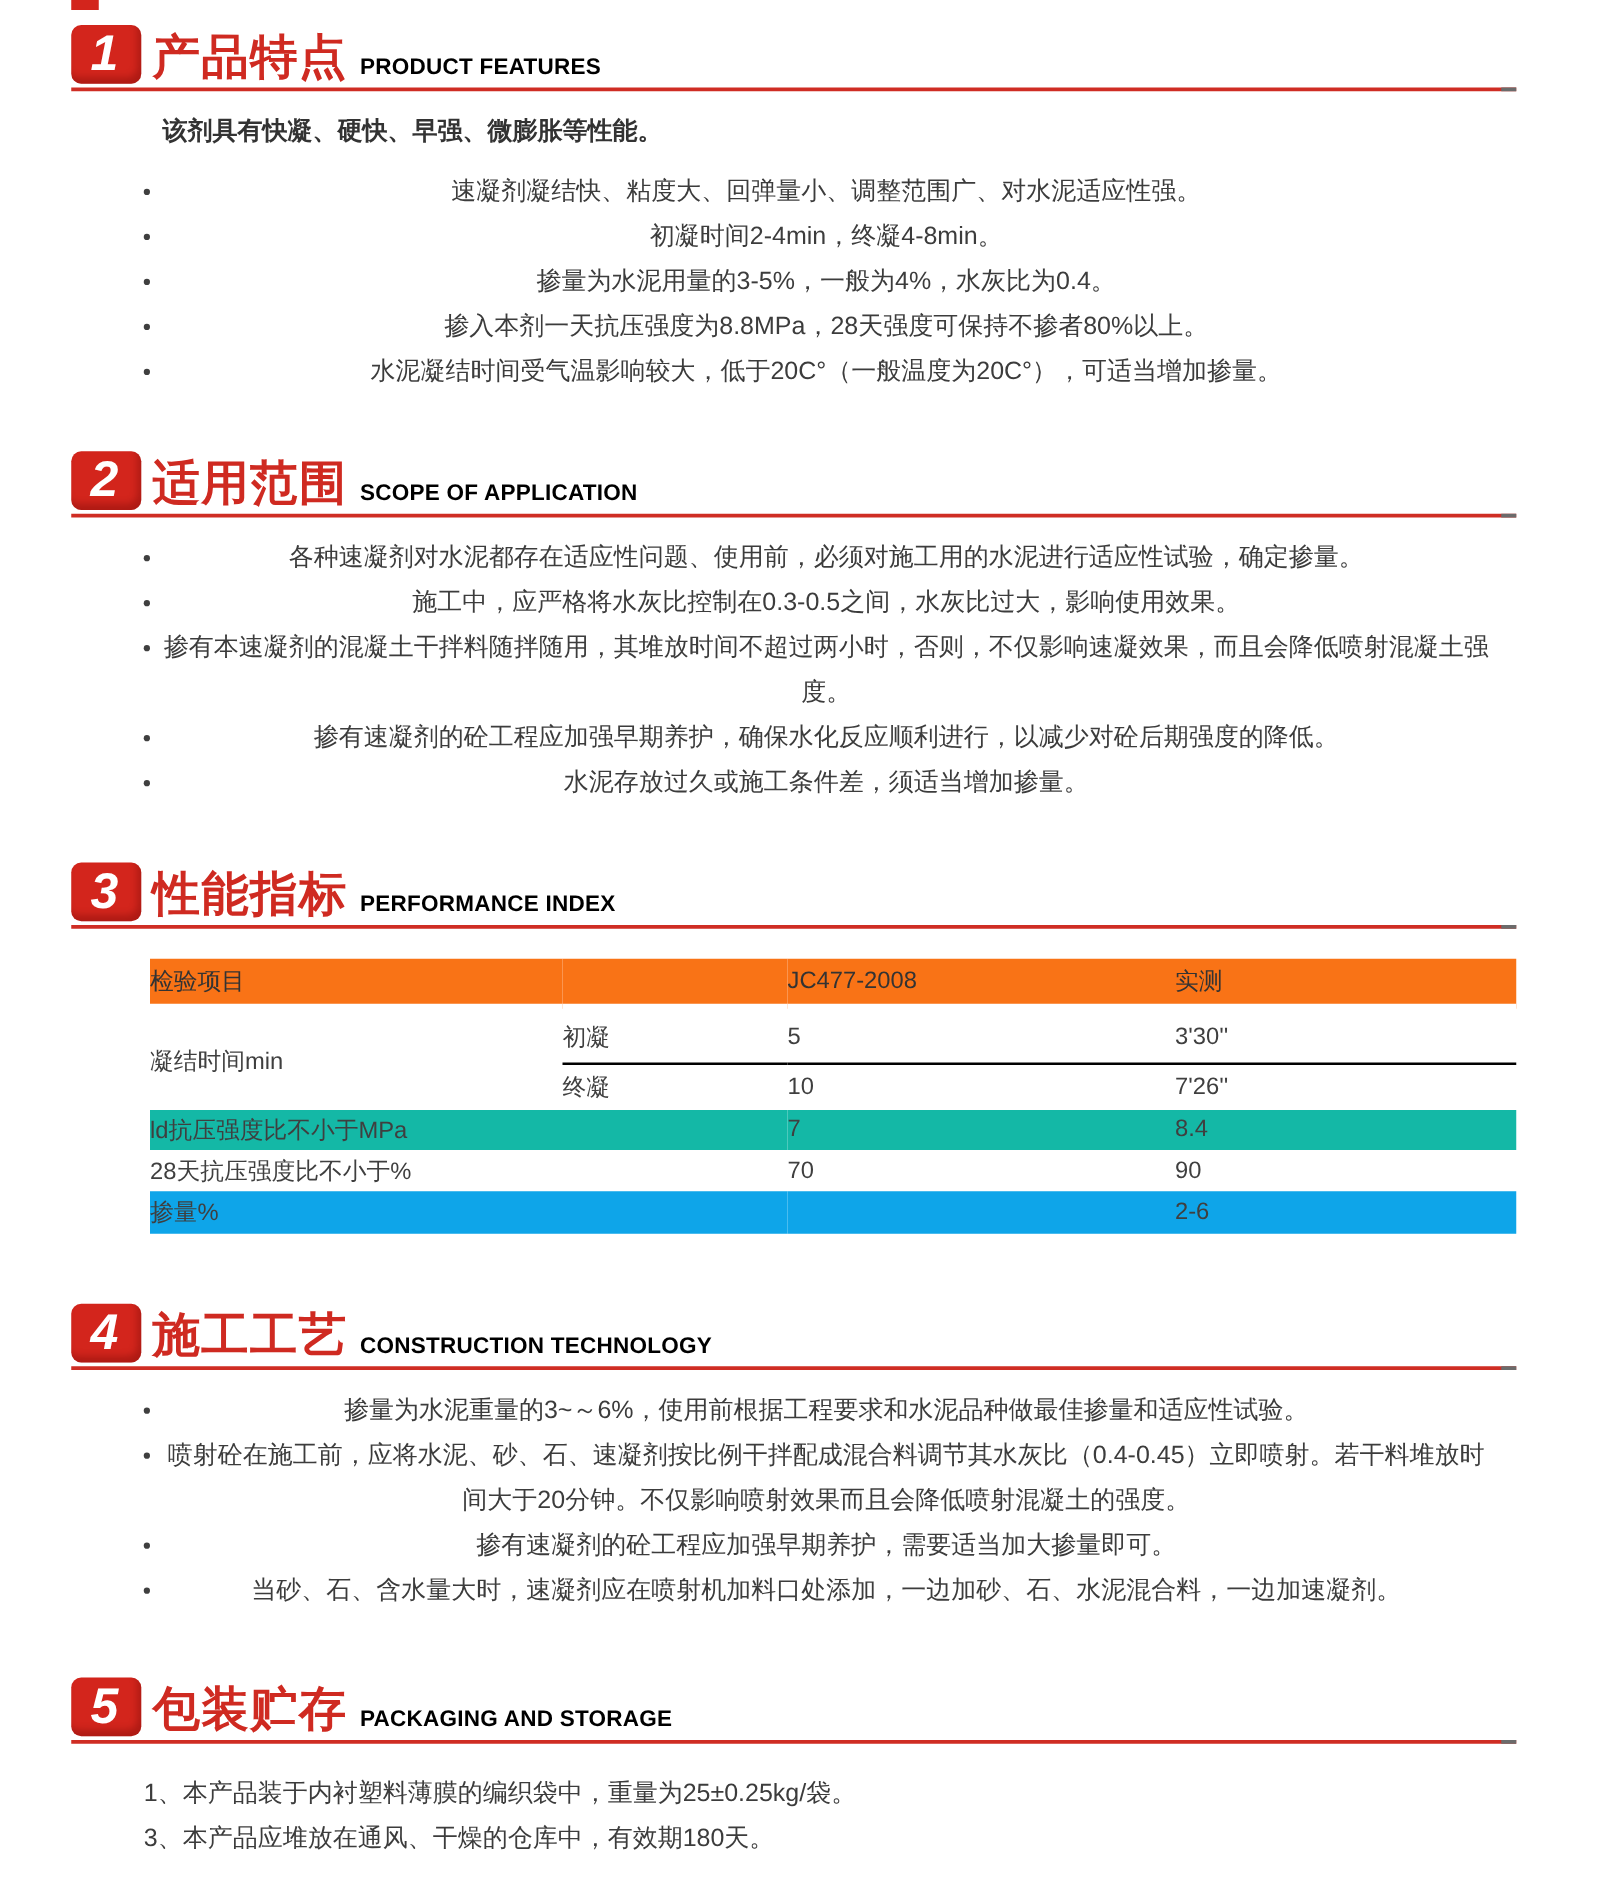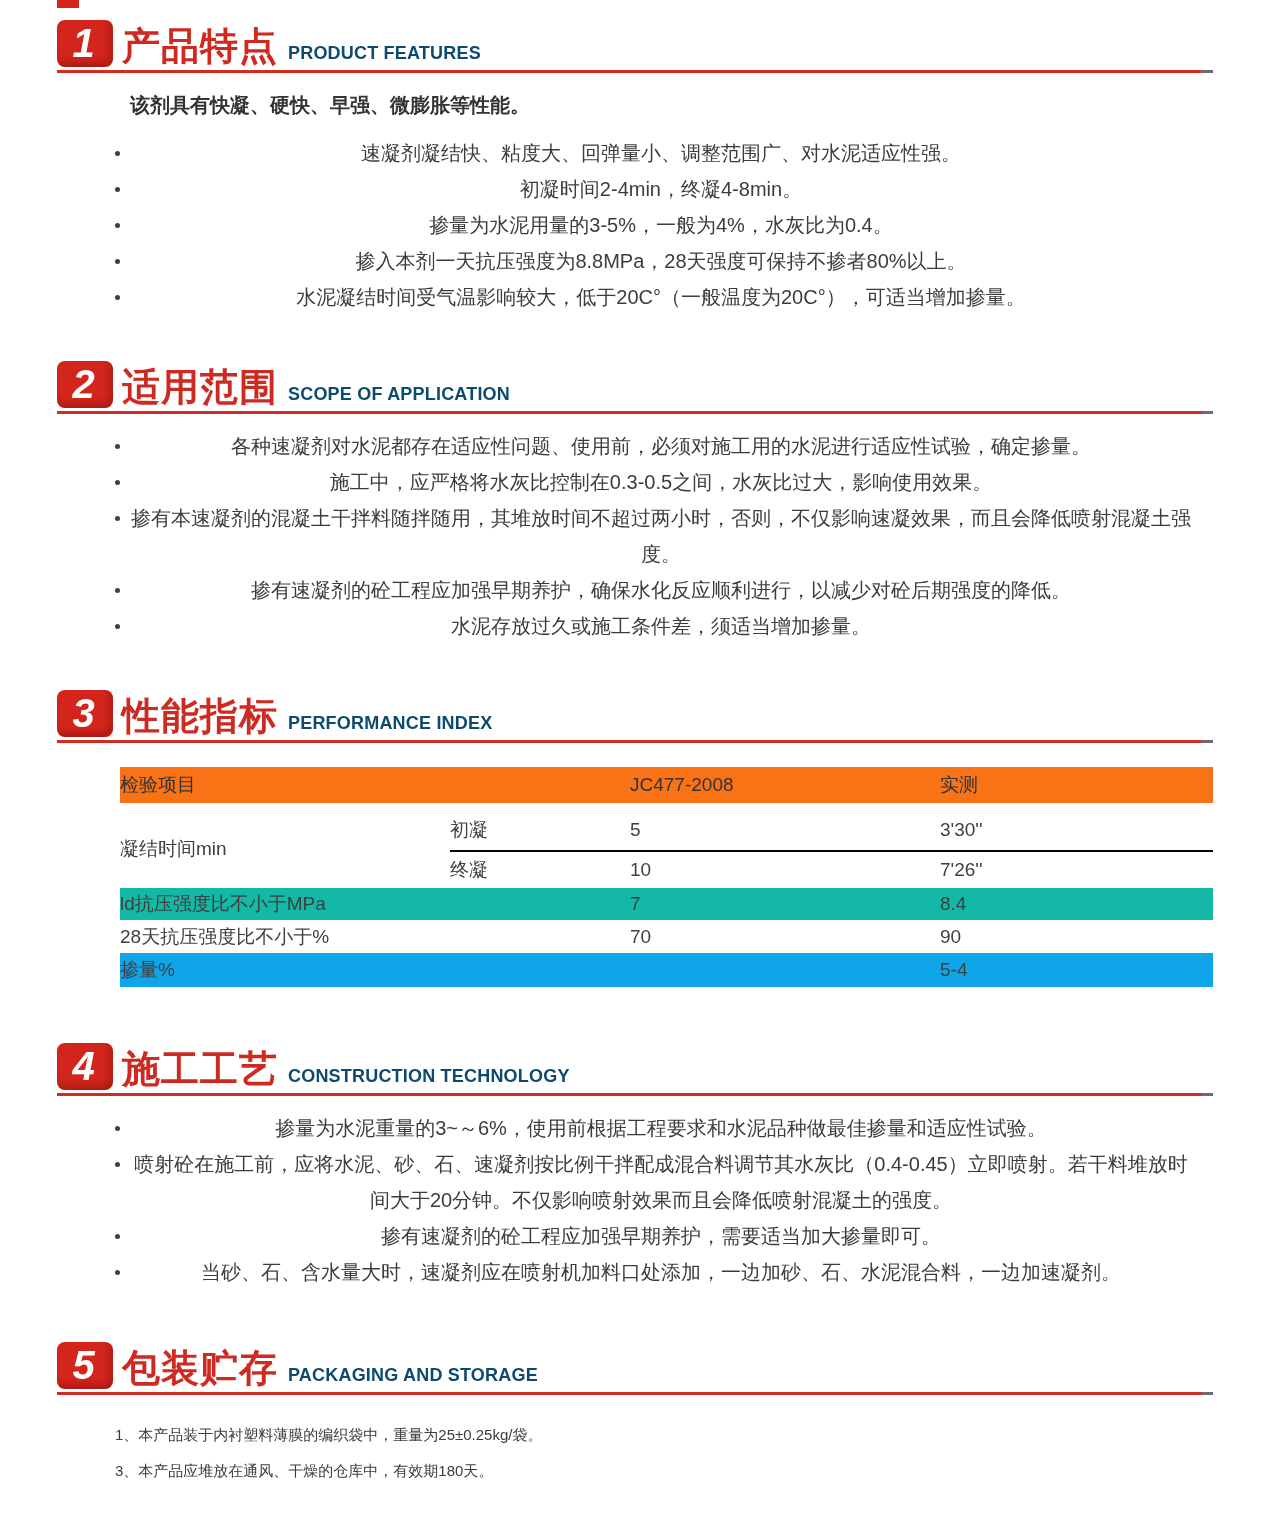--- a/index.html
+++ b/index.html
@@ -26,21 +26,21 @@
     box-shadow: inset -3px -5px 6px rgba(90,0,0,.30);
     color:#ffffff; font-size:40px; font-weight:bold; font-style:italic;
     display:flex; align-items:center; justify-content:center;
     padding-right:3px; box-sizing:border-box;
   }
   .title-cn {
     margin-left:9px; color:#cf2a21; font-size:38px; font-weight:bold;
     letter-spacing:1px; line-height:1; padding-bottom:2px;
   }
   .title-en {
-    margin-left:10px; color:#0c4a6e; font-size:18px; font-weight:bold;
+    margin-left:10px; color:#000000; font-size:18px; font-weight:bold;
     line-height:1; padding-bottom:5px; letter-spacing:0.2px;
   }
   .rule {
     position:relative; margin-left:57px; margin-top:3px;
     width:1156px; height:3px; background:#cf2d24;
   }
   .rule .cap {
     position:absolute; right:0; top:0; width:12px; height:3px; background:#6b6b6b;
   }
 
@@ -51,21 +51,21 @@
   }
   ul.bullets { margin:0; padding:14px 0 0 115px; list-style:none; }
   ul.bullets.tight { padding-top:12px; }
   ul.bullets li { display:flex; font-size:20px; line-height:36px; }
   .dot {
     width:5px; height:5px; border-radius:50%; background:#3f3f3f;
     flex:none; margin:16px 11px 0 0;
   }
   .btext { flex:1; max-width:1060px;text-align:center; }
   .numbered { padding:22px 0 0 115px; }
-  .numbered p { margin:0; font-size:15px; line-height:36px; }
+  .numbered p { margin:0; font-size:20px; line-height:36px; }
 
   
   table.perf {
     margin:24px 0 0 120px; border-collapse:collapse;
     width:1093px; font-size:19px; color:#3f3f3f; table-layout:fixed;
   }
   table.perf col.c1 { width:330px; }
   table.perf col.c2 { width:180px; }
   table.perf col.c3 { width:310px; }
   table.perf col.c4 { width:273px; }
@@ -201,21 +201,21 @@
           <td class="cell-measured">8.4</td>
         </tr>
         <tr class="row-28d">
           <td class="cell-item" colspan="2">28天抗压强度比不小于%</td>
           <td class="cell-standard">70</td>
           <td class="cell-measured">90</td>
         </tr>
         <tr class="row-dosage">
           <td class="cell-item" colspan="2">掺量%</td>
           <td class="cell-standard"></td>
-          <td class="cell-measured">5-4</td>
+          <td class="cell-measured">2-6</td>
         </tr>
       </tbody>
     </table>
   </div>
 
   <div class="section s4">
     <div class="sec-header">
       <div class="numbox">4</div>
       <div class="title-cn">施工工艺</div>
       <div class="title-en">CONSTRUCTION TECHNOLOGY</div>

